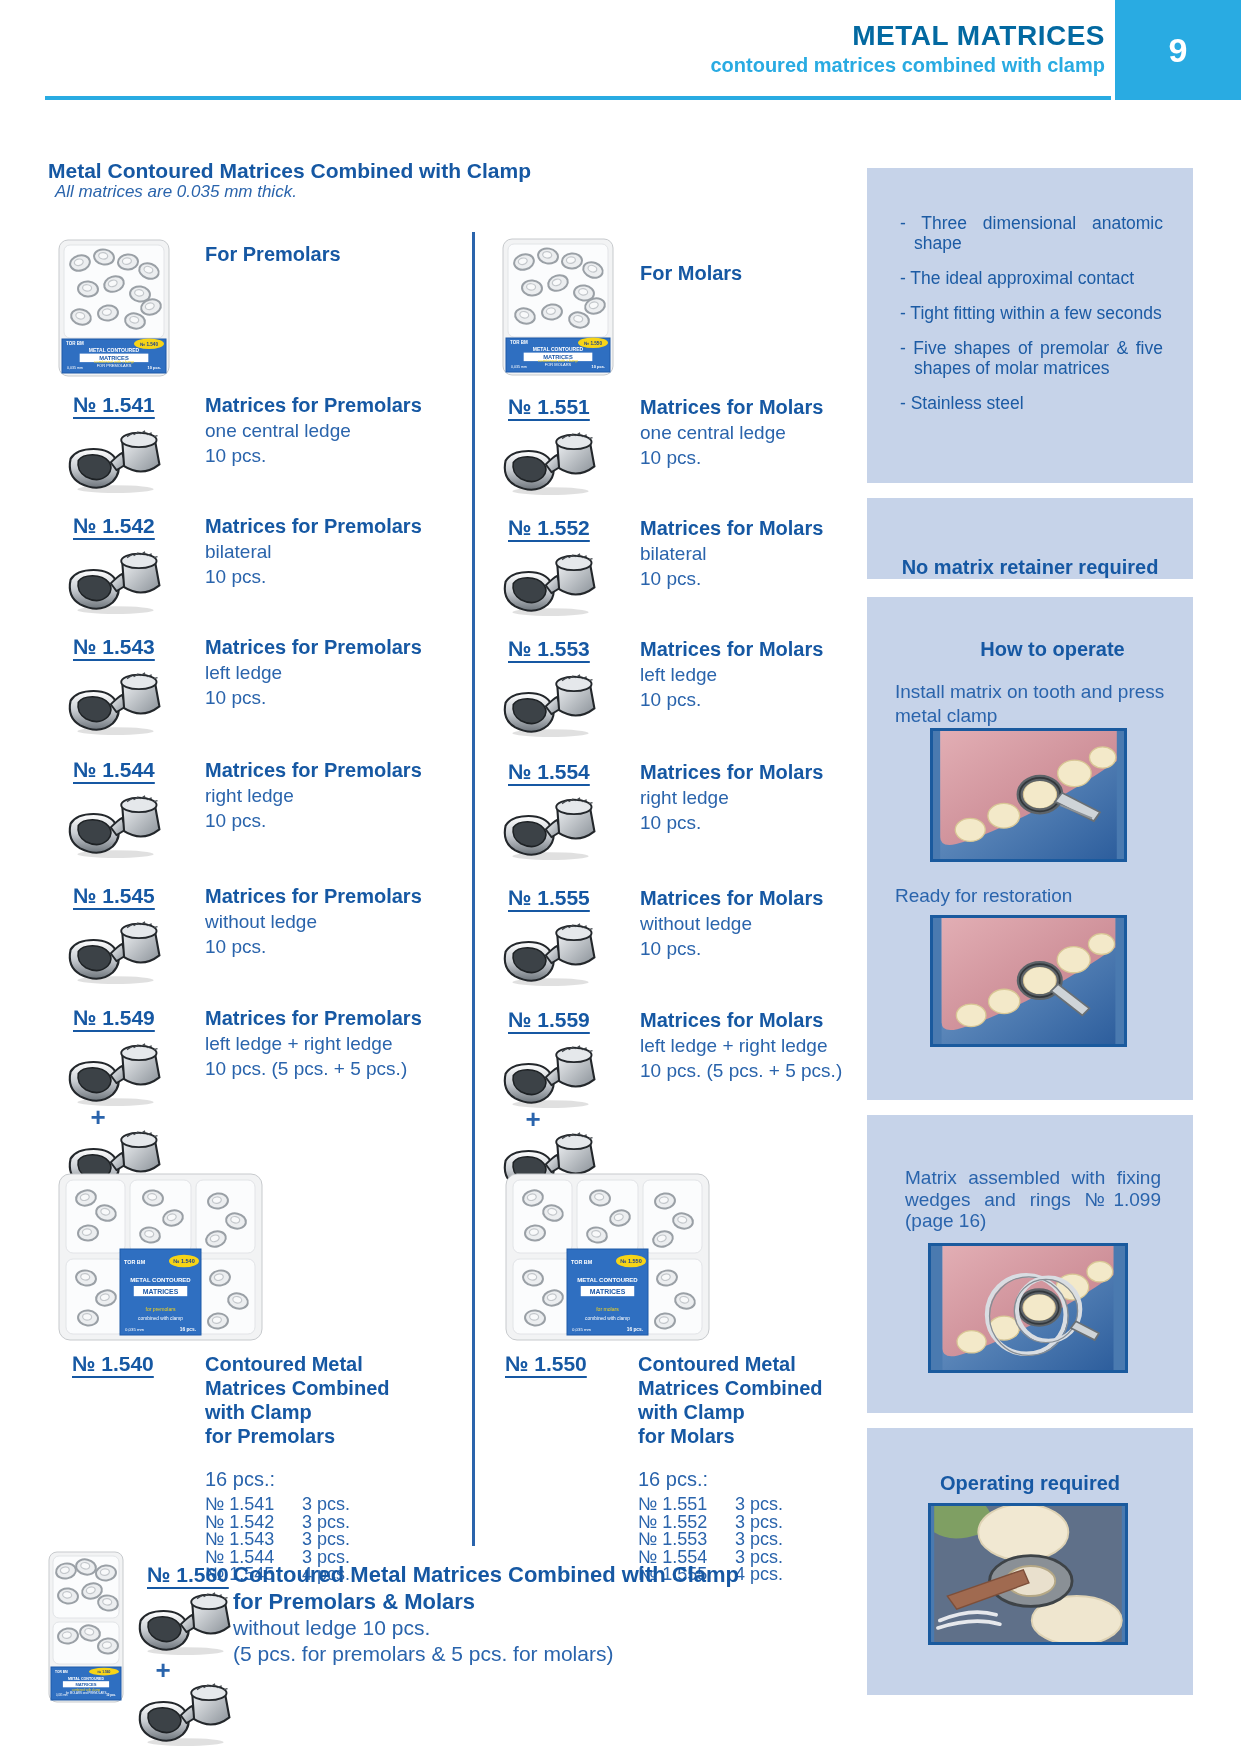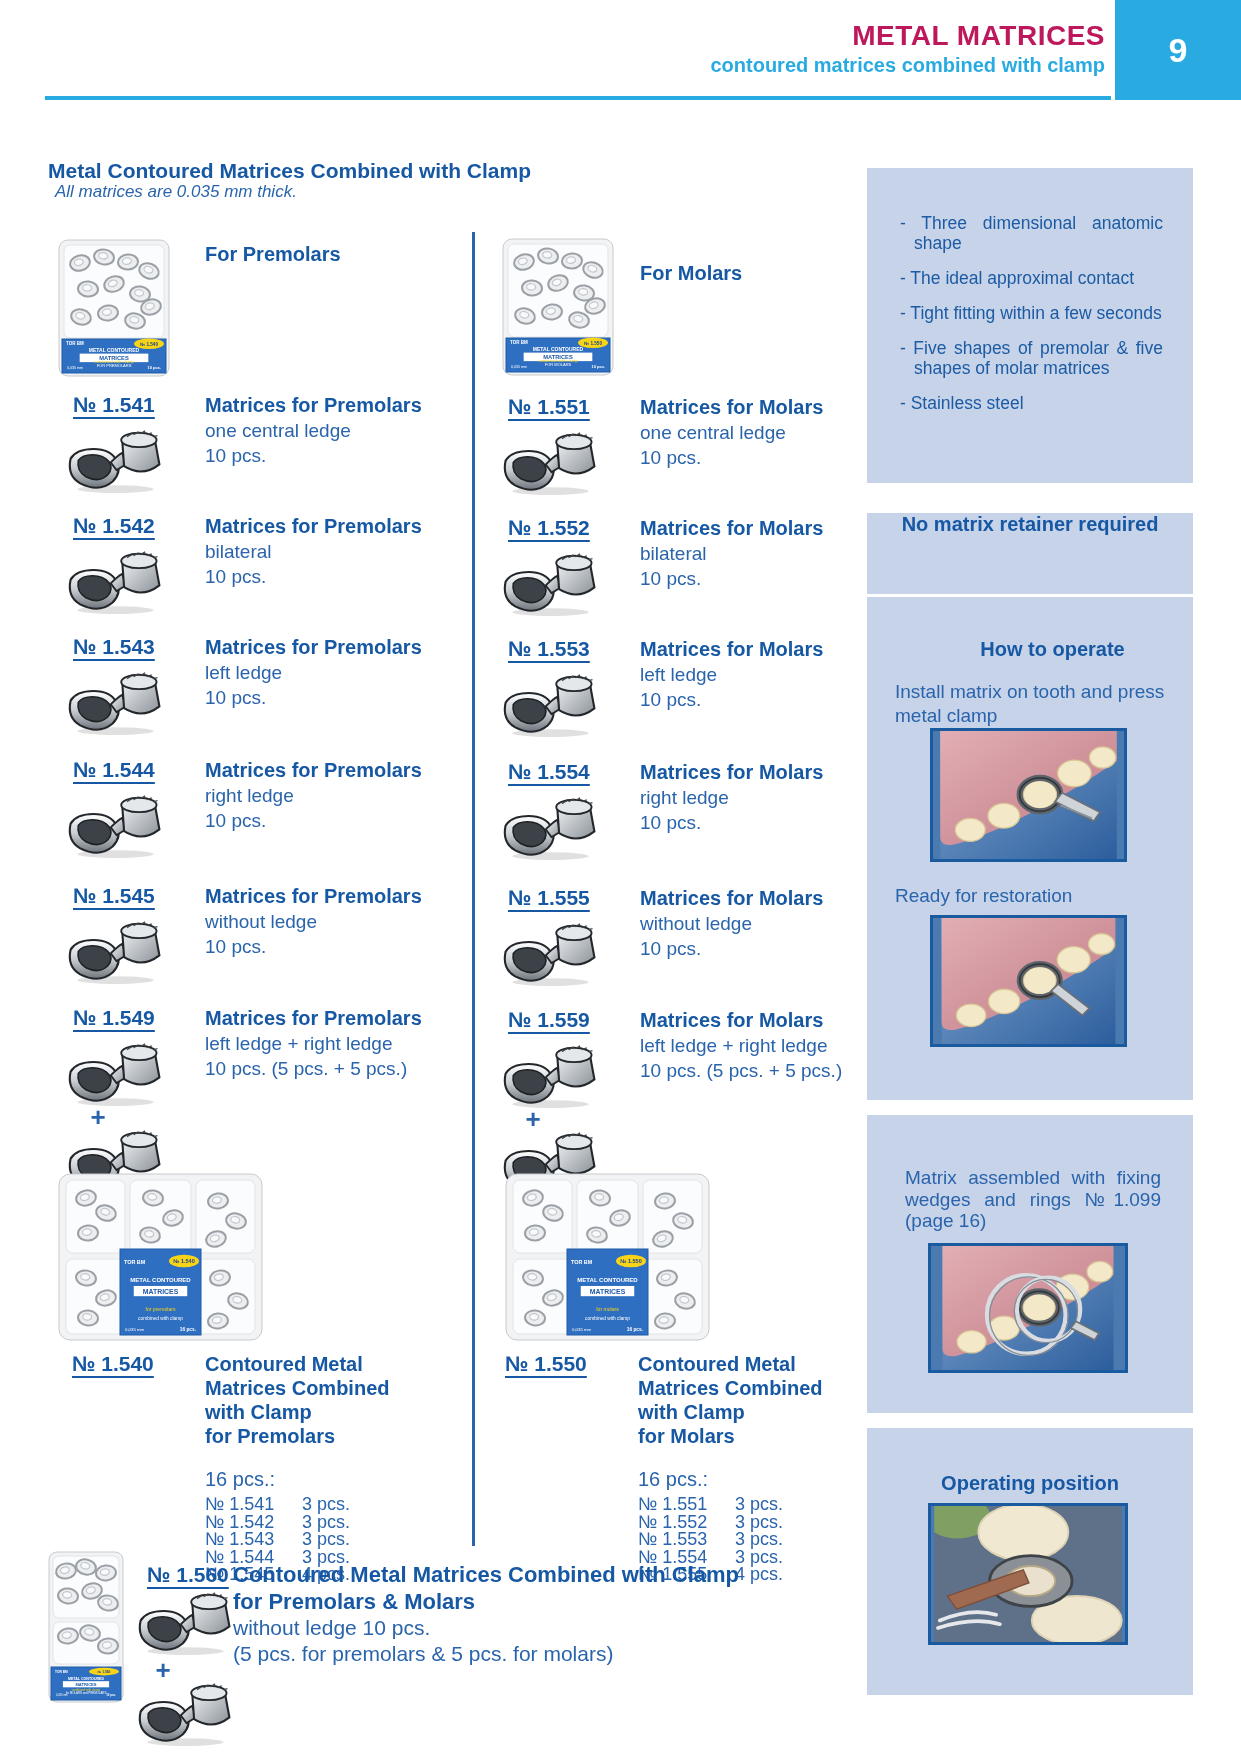--- a/index.html
+++ b/index.html
@@ -2,21 +2,21 @@
 <html><head>
 <meta charset="utf-8">
 <style>
   *{margin:0;padding:0;box-sizing:border-box}
   html,body{background:#ffffff}
   .page{position:relative;width:1241px;height:1754px;background:#fff;
         font-family:"Liberation Sans",sans-serif;overflow:hidden;color:#17579F}
   .abs{position:absolute}
 
   
-  .hdr-title{position:absolute;top:20px;right:136px;font-size:28px;font-weight:bold;color:#be185d;letter-spacing:.5px}
+  .hdr-title{position:absolute;top:20px;right:136px;font-size:28px;font-weight:bold;color:#0369a1;letter-spacing:.5px}
   .hdr-sub{position:absolute;top:54px;right:136px;font-size:20px;font-weight:bold;color:#29ABE2}
   .page-box{position:absolute;left:1115px;top:0;width:126px;height:100px;background:#29ABE2;
             display:flex;align-items:center;justify-content:center;color:#fff;font-size:34px;font-weight:bold}
   .hdr-rule{position:absolute;left:45px;top:96px;width:1066px;height:4px;background:#29ABE2}
 
   .page-heading{position:absolute;left:48px;top:159px;font-size:21px;font-weight:bold;color:#1658A3}
   .note{position:absolute;left:55px;top:182px;font-size:17px;font-style:italic;color:#2A64AC}
 
   .divider{position:absolute;left:472px;top:232px;width:3px;height:1314px;background:#2A64AC}
 
@@ -947,21 +947,21 @@
   <div class="sb-box" style="top:168px;height:315px;padding:45px 30px 0 33px">
     <div id="features-list">
         <div class="feat">- Three dimensional anatomic shape</div>
         <div class="feat">- The ideal approximal contact</div>
         <div class="feat">- Tight fitting within a few seconds</div>
         <div class="feat">- Five shapes of premolar &amp; five shapes of molar matrices</div>
         <div class="feat">- Stainless steel</div>
       </div>
   </div>
 
-  <div class="sb-box" style="top:513px;height:81px;display:flex;align-items:flex-start;justify-content:center">
+  <div class="sb-box" style="top:498px;height:81px;display:flex;align-items:flex-end;justify-content:center">
     <div class="sb-title">No matrix retainer required</div>
   </div>
 
   <div class="sb-box" style="top:597px;height:503px">
     <div class="sb-title abs" style="left:0;top:41px;width:371px">How to operate</div>
     <div class="sb-cap abs" style="left:28px;top:83px;width:270px">Install matrix on tooth and press metal clamp</div>
     <div class="photo" style="left:63px;top:131px;width:197px;height:134px">
         <svg viewBox="0 0 200 145" width="100%" height="100%">
     <defs>
     <linearGradient id="sc2bg" x1="0" y1="0" x2="1" y2="1">
@@ -1039,21 +1039,21 @@
     <circle cx="98" cy="80" r="46" fill="none" stroke="#d9dde2" stroke-width="5"></circle>
            <circle cx="98" cy="80" r="46" fill="none" stroke="#868d94" stroke-width="1.5" transform="translate(3,2)"></circle>
            <circle cx="124" cy="74" r="37" fill="none" stroke="#d9dde2" stroke-width="5"></circle>
            <circle cx="124" cy="74" r="37" fill="none" stroke="#868d94" stroke-width="1.5" transform="translate(-3,2)"></circle>
            <path d="M150,96 L178,110 L183,102 L156,88 Z" fill="#cfd4d8" stroke="#6a7075" stroke-width="2"></path>
   </svg>
       </div>
   </div>
 
   <div class="sb-box" style="top:1428px;height:267px">
-    <div class="sb-title abs" style="left:0;top:44px;width:326px">Operating position</div>
+    <div class="sb-title abs" style="left:0;top:44px;width:326px">Operating required</div>
     <div class="photo" style="left:61px;top:75px;width:200px;height:142px">
         <svg viewBox="0 0 200 145" width="100%" height="100%">
       <rect width="200" height="145" fill="#5f7089"></rect>
       <path d="M0,0 L55,0 Q70,18 48,30 Q18,40 0,28 Z" fill="#7f9f63"></path>
       <ellipse cx="95" cy="28" rx="48" ry="30" fill="#f1e8d2" stroke="#ded2b4" stroke-width="2"></ellipse>
       <ellipse cx="152" cy="122" rx="48" ry="26" fill="#efe6cf" stroke="#ded2b4" stroke-width="2"></ellipse>
       <ellipse cx="103" cy="80" rx="44" ry="27" fill="#8a9096" stroke="#3e4347" stroke-width="3"></ellipse>
       <ellipse cx="103" cy="80" rx="26" ry="16" fill="#e9e0cd" stroke="#b5a886" stroke-width="2"></ellipse>
       <path d="M14,96 L95,68 L101,82 L24,110 Z" fill="#a06a50" stroke="#7d4f3a" stroke-width="1.5"></path>
       <path d="M6,122 Q40,108 66,116 M4,130 Q42,118 70,126" stroke="#e6e8ec" stroke-width="4" fill="none" stroke-linecap="round"></path>

